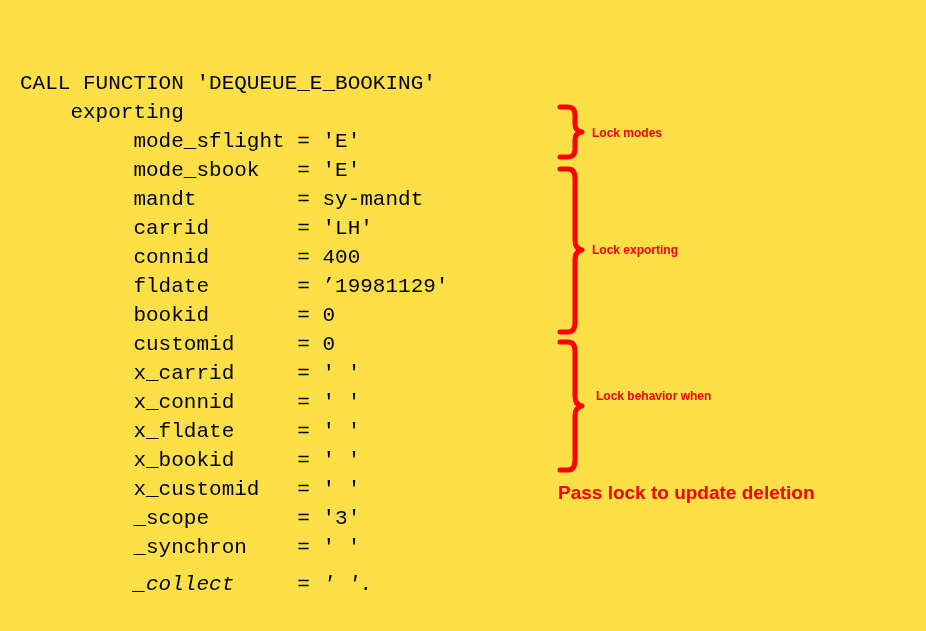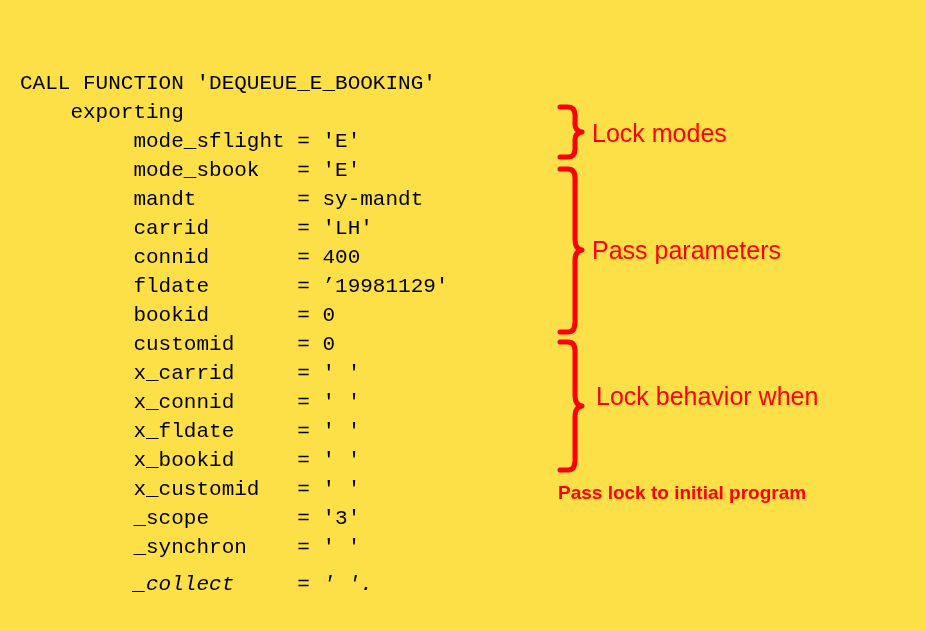--- a/index.html
+++ b/index.html
@@ -35,22 +35,22 @@
   }
   .code-line.spaced-before {
     margin-top: 8px;
     font-style: italic;
   }
 
   
   .annot-label {
     position: absolute;
     font-family: "Liberation Sans", sans-serif;
-    font-weight: normal;
-    font-size: 25px;
+    font-weight: bold;
+    font-size: 12px;
     line-height: 24px;
     color: #ff0000;
     white-space: pre;
   }
 
   .brace {
     position: absolute;
     left: 556px;
   }
   .brace svg {
@@ -81,24 +81,24 @@
       <path d="M4 3 H12 Q19 3 19 11 V20 Q19 27 26 28 Q19 29 19 36 V45 Q19 53 12 53 H4"></path>
     </svg>
   </div>
   <div class="annot-label" style="left:592px; top:121px;">Lock modes</div>
 
   <div class="brace" style="top:166px;">
     <svg width="30" height="170" viewBox="0 0 30 170" fill="none" stroke="#ff0000" stroke-width="5" stroke-linecap="round" stroke-linejoin="round">
       <path d="M4 3 H12 Q19 3 19 12 V74 Q19 83 26 84 Q19 85 19 94 V156 Q19 166 12 166 H4"></path>
     </svg>
   </div>
-  <div class="annot-label" style="left:592px; top:238px;">Pass parameters</div>
+  <div class="annot-label" style="left:592px; top:238px;">Lock exporting</div>
 
   <div class="brace" style="top:339px;">
     <svg width="30" height="135" viewBox="0 0 30 135" fill="none" stroke="#ff0000" stroke-width="5" stroke-linecap="round" stroke-linejoin="round">
       <path d="M4 3 H12 Q19 3 19 12 V57 Q19 66 26 67 Q19 68 19 77 V121 Q19 131 12 131 H4"></path>
     </svg>
   </div>
   <div class="annot-label" style="left:596px; top:384px;">Lock behavior when</div>
 
-  <div class="free-note" style="top:481px;">Pass lock to initial program</div>
+  <div class="free-note" style="top:481px;">Pass lock to update deletion</div>
 
 </div>
 
 </body></html>

